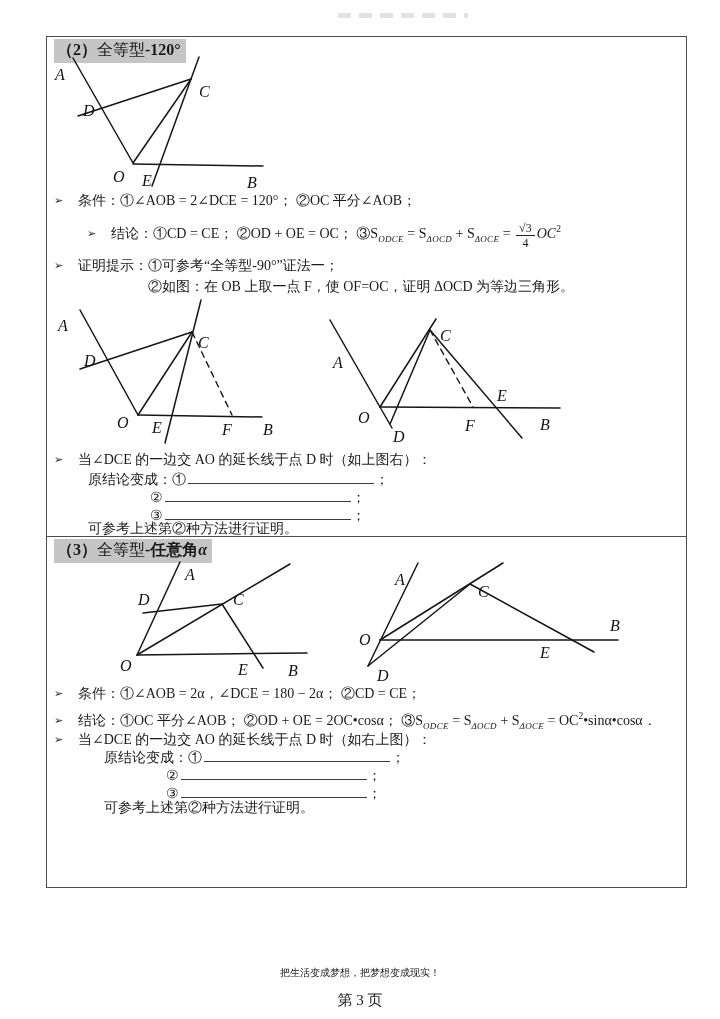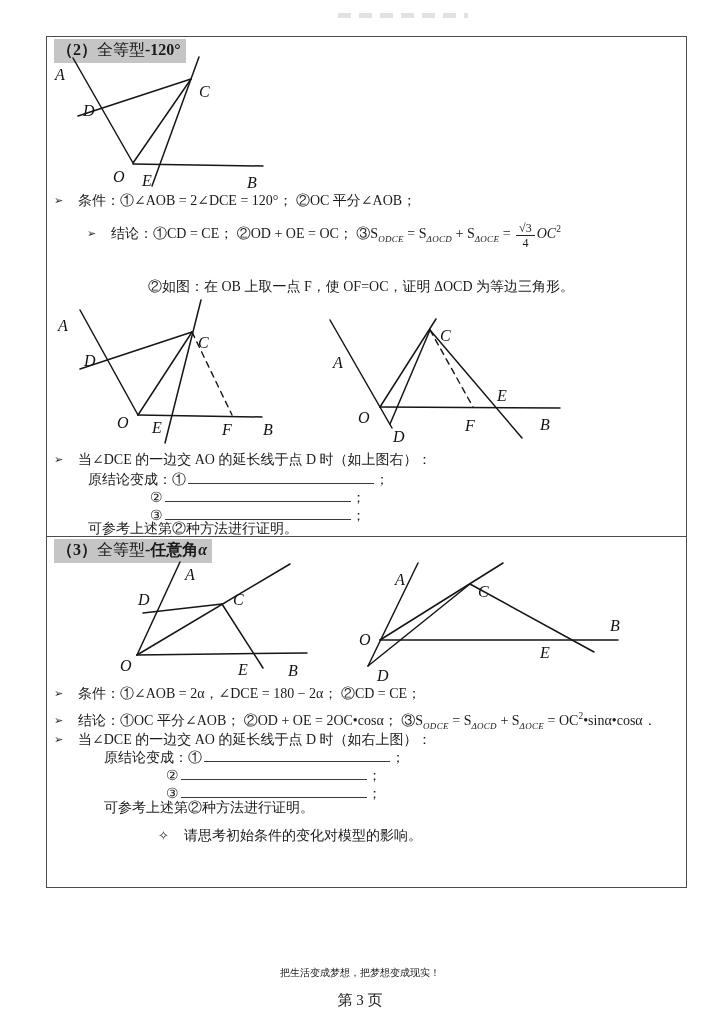--- a/index.html
+++ b/index.html
@@ -56,20 +56,23 @@
   </svg>
 
   <div class="row" style="left:54px;top:191px;">
     <span class="blt">➢</span><span>条件：</span><span>①∠AOB = 2∠DCE = 120°； ②OC 平分∠AOB；</span>
   </div>
 
   <div class="row" style="left:54px;top:220px;margin-left:33px;">
     <span class="blt">➢</span><span>结论：</span><span>①CD = CE； ②OD + OE = OC； ③S</span><sub>ODCE</sub><span> = S</span><sub>ΔOCD</sub><span> + S</span><sub>ΔOCE</sub><span> = </span><span class="frac"><span class="num">√3</span><span class="den">4</span></span><span class="it">OC</span><sup>2</sup>
   </div>
 
+  <div class="row" style="left:54px;top:256px;">
+    <span class="blt">➢</span><span>证明提示：</span><span>①可参考“全等型-90°”证法一；</span>
+  </div>
   <div class="row" style="left:148px;top:278px;">
     <span>②如图：在 OB 上取一点 F，使 OF=OC，证明 ΔOCD 为等边三角形。</span>
   </div>
 
   <svg style="left:46px;top:296px;" width="250" height="154" viewBox="46 296 250 154">
     <line x1="80" y1="310" x2="138" y2="415"></line>
     <line x1="138" y1="415" x2="262" y2="417"></line>
     <line x1="80" y1="369" x2="192" y2="332"></line>
     <line x1="138" y1="415" x2="192" y2="332"></line>
     <line x1="201" y1="300" x2="165" y2="443"></line>
@@ -165,20 +168,17 @@
   </div>
   <div class="row" style="left:166px;top:766px;">
     <span>②</span><span class="blank"></span><span>；</span>
   </div>
   <div class="row" style="left:166px;top:784px;">
     <span>③</span><span class="blank"></span><span>；</span>
   </div>
   <div class="row" style="left:104px;top:799px;">
     <span>可参考上述第②种方法进行证明。</span>
   </div>
-  <div class="row" style="left:158px;top:827px;">
-    <span class="note-blt">✧</span><span>请思考初始条件的变化对模型的影响。</span>
-  </div>
 
   <div class="footer" style="top:966px;font-size:10px;">把生活变成梦想，把梦想变成现实！</div>
   <div class="footer" style="top:991px;font-size:15px;">第 3 页</div>
 
 </div>
 
 </body></html>

